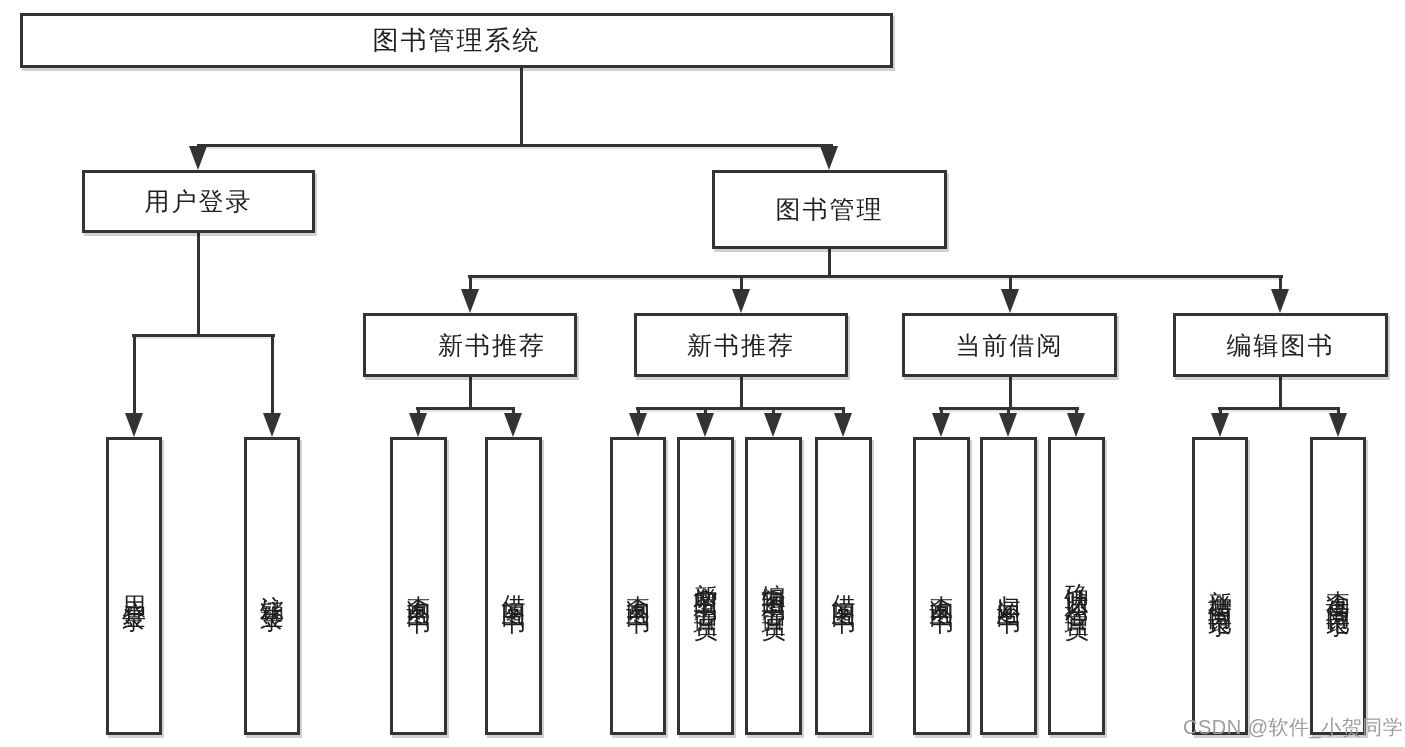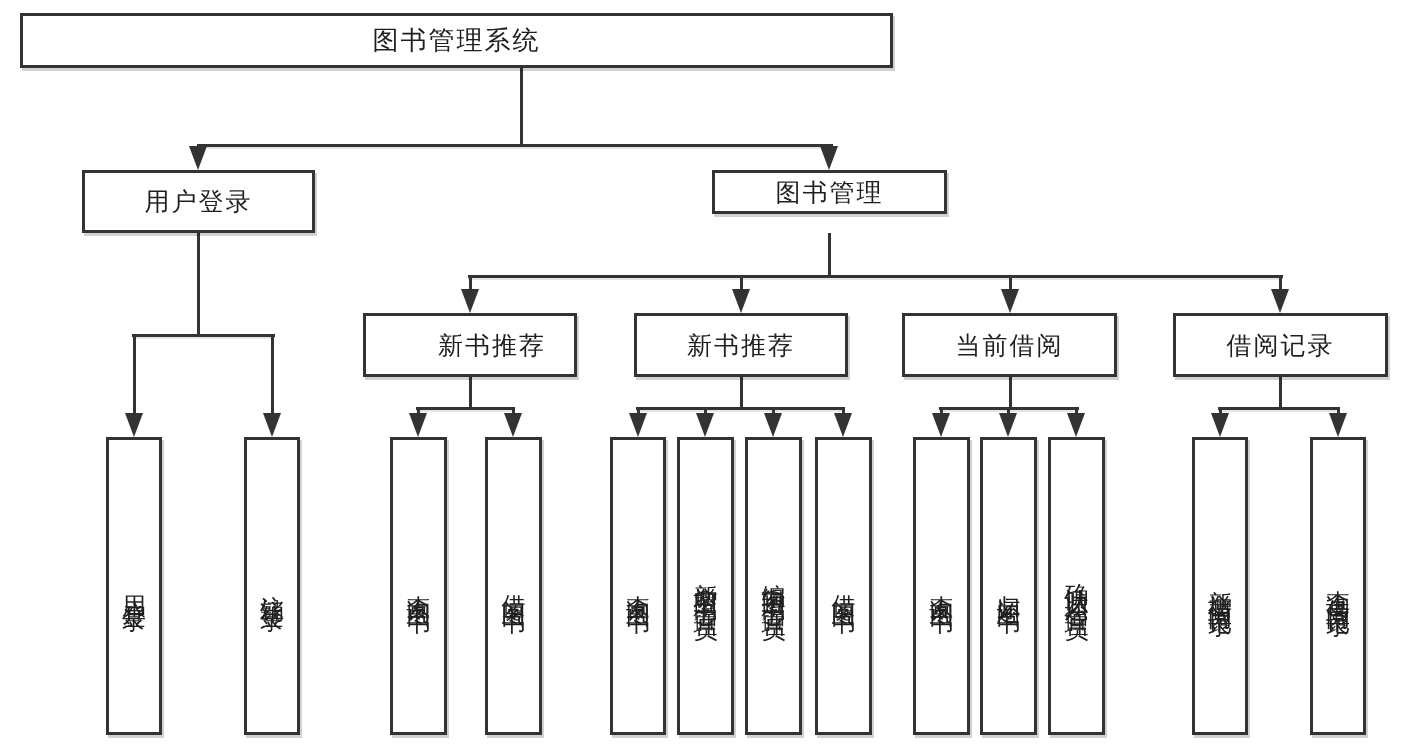--- a/index.html
+++ b/index.html
@@ -128,35 +128,35 @@
   <div class="arrow" style="left:1211px;top:413px;"></div>
   <div class="arrow" style="left:1329px;top:413px;"></div>
 
   <div class="hbox root" style="left:20px;top:13px;width:873px;height:55px;">
     <span>图书管理系统</span>
   </div>
 
   <div class="hbox" style="left:82px;top:170px;width:233px;height:63px;">
     <span>用户登录</span>
   </div>
-  <div class="hbox" style="left:712px;top:170px;width:235px;height:44px;text-align:center;">
+  <div class="hbox" style="left:712px;top:170px;width:235px;height:79px;text-align:center;">
     <span>图书管理</span>
   </div>
 
   <div class="hbox" style="left:363px;top:313px;width:214px;height:64px;padding-left:44px;">
     <span>新书推荐</span>
   </div>
   <div class="hbox" style="left:634px;top:313px;width:214px;height:64px;">
     <span>新书推荐</span>
   </div>
   <div class="hbox" style="left:902px;top:313px;width:215px;height:64px;">
     <span>当前借阅</span>
   </div>
   <div class="hbox" style="left:1173px;top:313px;width:215px;height:64px;">
-    <span>借阅记录</span>
+    <span>编辑图书</span>
   </div>
 
   <div class="leaf" style="left:106px;width:56px;">
     <span class="vtext">用户登录</span>
   </div>
   <div class="leaf" style="left:244px;width:56px;">
     <span class="vtext">注销登录</span>
   </div>
   <div class="leaf" style="left:390px;width:57px;">
     <span class="vtext">查询图书</span>
@@ -185,14 +185,15 @@
   <div class="leaf" style="left:1048px;width:57px;">
     <span class="vtext">确认归还（管理员）</span>
   </div>
   <div class="leaf" style="left:1192px;width:56px;">
     <span class="vtext">新增借阅记录</span>
   </div>
   <div class="leaf" style="left:1310px;width:56px;">
     <span class="vtext">查询借阅记录</span>
   </div>
 
+  <div class="watermark">CSDN @软件_小贺同学</div>
 
 </div>
 
 </body></html>

